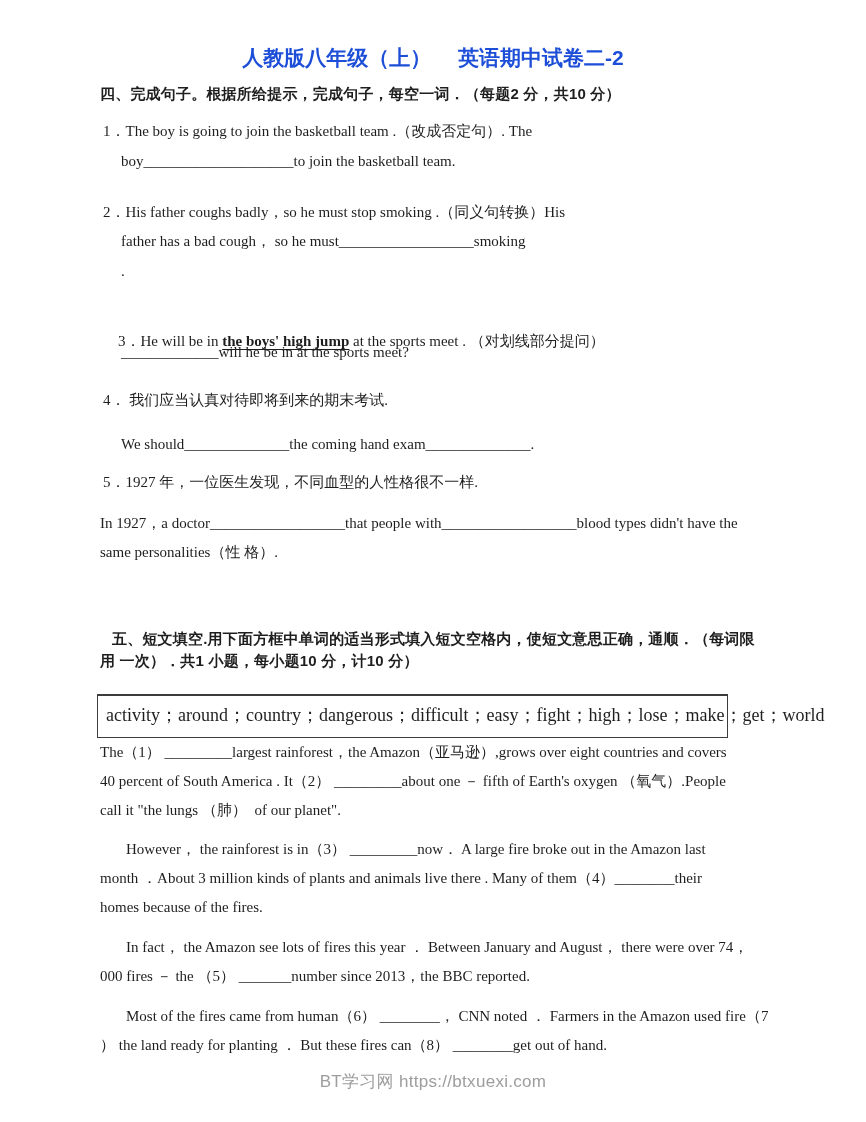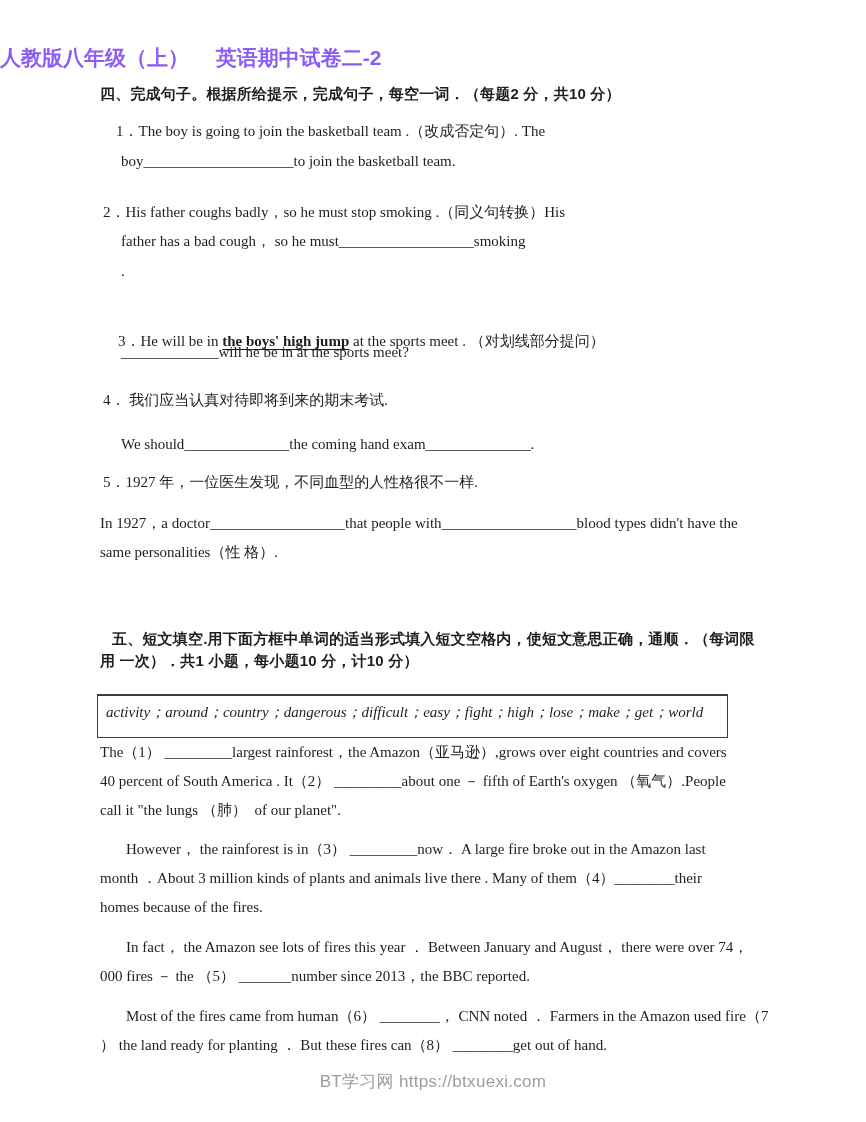--- a/index.html
+++ b/index.html
@@ -4,46 +4,46 @@
 <style>
   html,body{margin:0;padding:0;background:#e8e8e8;}
   .page{
     position:relative;width:866px;height:1122px;margin:0 auto;
     background:#ffffff;overflow:hidden;
     font-family:"Liberation Serif", serif;color:#1e1e1e;
   }
   .ln{position:absolute;font-size:15px;line-height:19px;white-space:pre;}
   .hd{font-family:"Liberation Sans", sans-serif;font-weight:700;letter-spacing:.2px;}
   .title{
-    position:absolute;top:44px;left:0;width:100%;
+    position:absolute;top:44px;left:0;width:100%;text-align:center;
     font-size:21px;font-weight:700;font-family:"Liberation Sans", sans-serif;
-    white-space:pre;color:#8b5cf6;
+    white-space:pre;color:#1d4ed8;
   }
   .u{text-decoration:underline;text-underline-offset:3px;font-weight:bold;}
   .wordbox{
     position:absolute;top:694px;left:97px;width:631px;height:44px;
     border:1px solid #3c3c3c;border-top-width:2px;box-sizing:border-box;background:#fff;
   }
-  .wordbox .wb-text{position:absolute;top:7px;left:8px;font-size:15px;white-space:pre;font-style:italic;}
+  .wordbox .wb-text{position:absolute;top:7px;left:8px;font-size:18px;white-space:pre;}
   .footer{
     position:absolute;top:1070px;left:0;width:100%;text-align:center;
     color:#9d9d9d;font-size:17px;font-family:"Liberation Sans", sans-serif;
     letter-spacing:.3px;white-space:pre;
   }
 </style>
 </head>
 <body>
 
 <div class="page">
 
   <div class="title">人教版八年级（上）　 英语期中试卷二-2</div>
 
   <div class="ln hd" style="top:84px;left:100px">四、完成句子。根据所给提示，完成句子，每空一词．（每题2 分，共10 分）</div>
 
-  <div class="ln" style="top:122px;left:116px">1．The boy is going to join the basketball team .（改成否定句）. The</div>
+  <div class="ln" style="top:122px;left:103px">1．The boy is going to join the basketball team .（改成否定句）. The</div>
   <div class="ln" style="top:152px;left:121px">boy____________________to join the basketball team.</div>
 
   <div class="ln" style="top:203px;left:103px">2．His father coughs badly，so he must stop smoking .（同义句转换）His</div>
   <div class="ln" style="top:232px;left:121px">father has a bad cough， so he must__________________smoking</div>
   <div class="ln" style="top:262px;left:121px">.</div>
 
   <div class="ln" style="top:313px;left:103px">
     <span>3．He will be in </span><span class="u">the boys' high jump</span><span> at the sports meet . （对划线部分提问）</span>
   </div>
   <div class="ln" style="top:343px;left:121px">_____________will he be in at the sports meet?</div>

